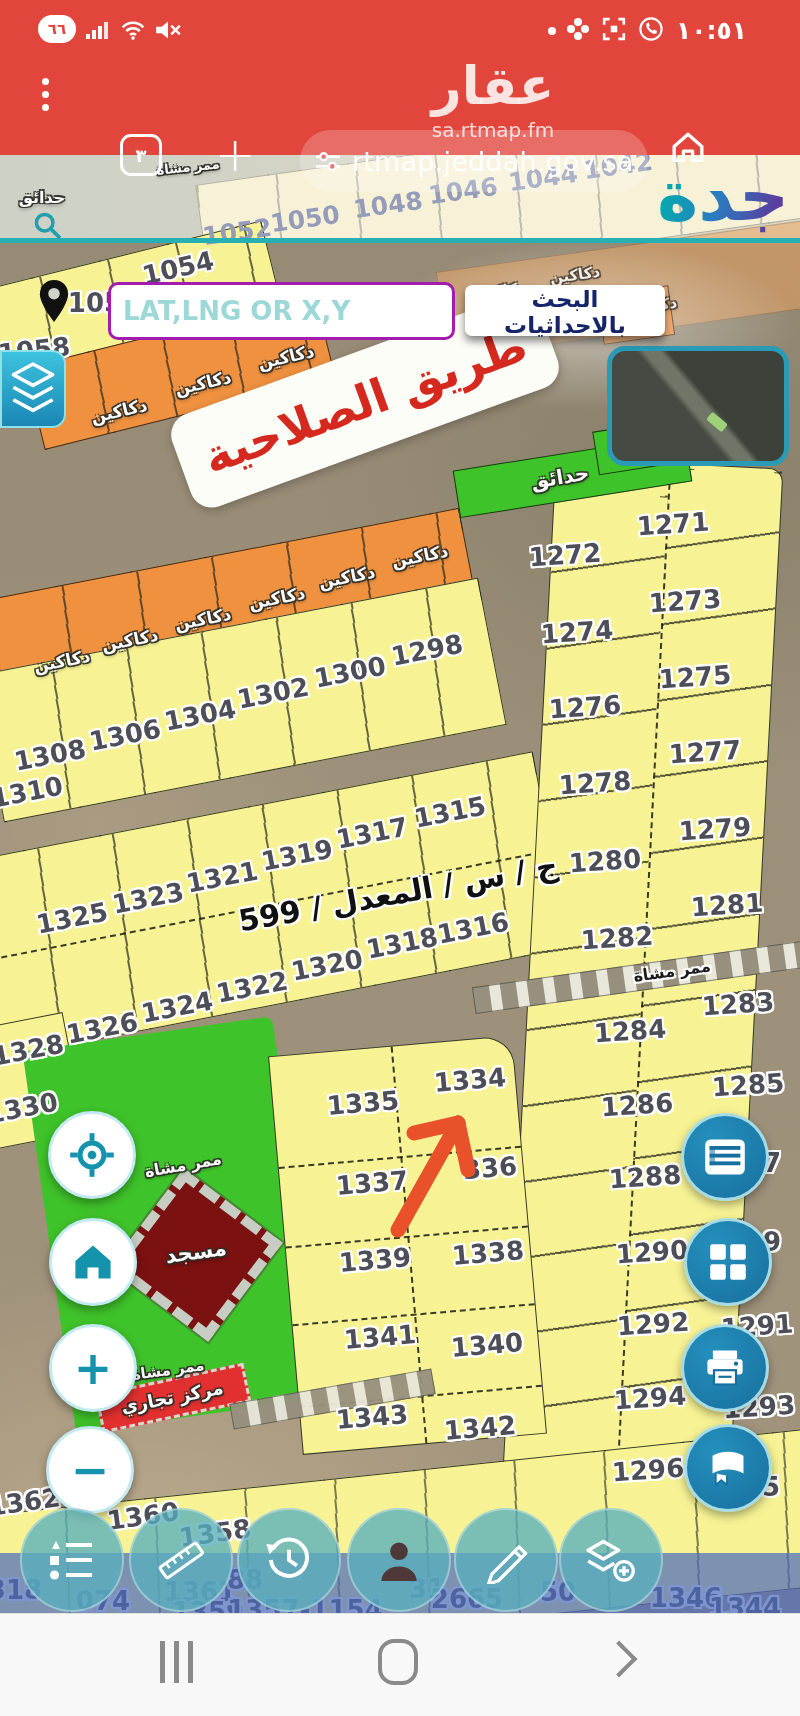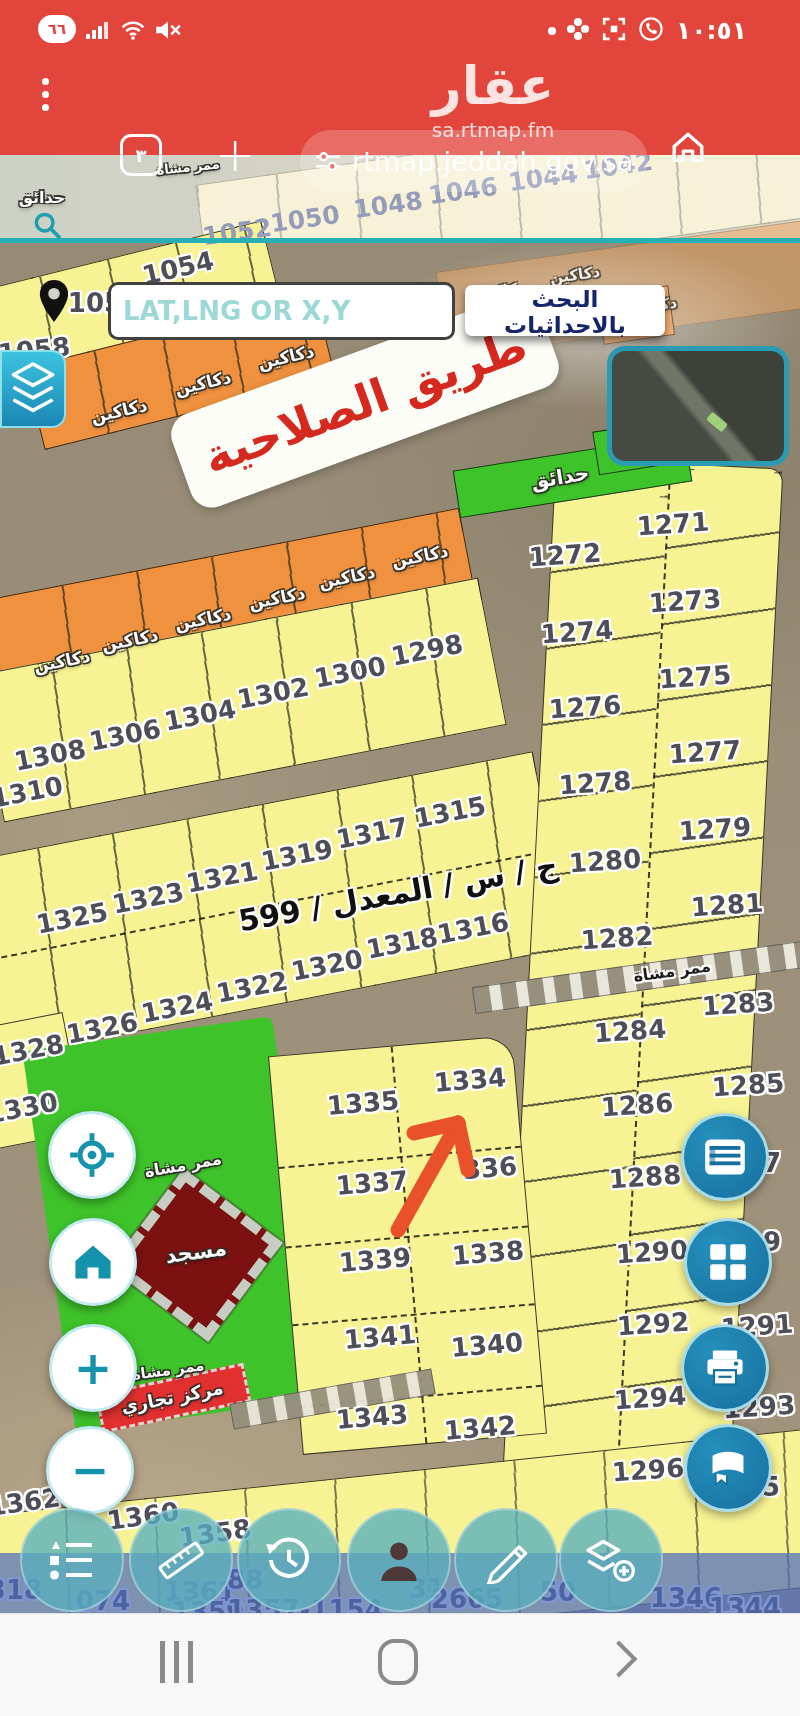--- a/index.html
+++ b/index.html
@@ -42,21 +42,21 @@
   #streetlabel{position:absolute;left:398px;top:893px;transform:translate(-50%,-50%) rotate(-10deg);font-size:30px;font-weight:bold;color:#101010;z-index:41;direction:rtl;white-space:nowrap;
     text-shadow:-2px -2px 0 #fff,2px -2px 0 #fff,-2px 2px 0 #fff,2px 2px 0 #fff;}
   #roadsign{left:170px;top:352px;width:390px;height:98px;background:#fdfdf8;border-radius:22px;transform:rotate(-20deg);z-index:44;display:flex;align-items:center;justify-content:center;box-shadow:0 3px 10px rgba(0,0,0,.25);}
   #roadsign span{color:#d5281e;font-size:46px;font-weight:bold;direction:rtl;}
   
   .roundbtn{position:absolute;border-radius:50%;display:flex;align-items:center;justify-content:center;z-index:50;}
   .whitebtn{width:88px;height:88px;background:#fff;border:3px solid #c3eaf0;box-shadow:0 4px 10px rgba(0,0,0,.35);}
   .bluebtn{width:88px;height:88px;background:radial-gradient(circle at 35% 30%,#2590bd,#176f9e);border:3px solid rgba(190,235,240,.85);box-shadow:0 4px 10px rgba(0,0,0,.35);}
   .toolbtn{width:104px;height:104px;background:rgba(88,174,188,.78);border:2px solid rgba(255,255,255,.35);z-index:60;}
   .pm{font-size:46px;font-weight:bold;color:#1693ac;line-height:1;}
-  #searchinput{position:absolute;left:108px;top:282px;width:347px;height:58px;border:3px solid #404040;border-radius:10px;background:#fff;font-size:26px;font-weight:bold;color:#222;padding:0 12px;z-index:50;outline:none;}
+  #searchinput{position:absolute;left:108px;top:282px;width:347px;height:58px;border:3px solid #a21caf;border-radius:10px;background:#fff;font-size:26px;font-weight:bold;color:#222;padding:0 12px;z-index:50;outline:none;}
   #searchinput::placeholder{color:#9cd8d6;}
   #searchbtn{position:absolute;left:465px;top:285px;width:200px;height:51px;background:#fff;border:none;border-radius:7px;box-shadow:0 5px 8px rgba(0,0,0,.5);color:#16246a;font-size:23px;font-weight:bold;z-index:50;direction:rtl;}
   #logo{position:absolute;left:648px;top:150px;width:150px;height:92px;z-index:50;display:flex;align-items:center;justify-content:center;}
   #logo span{font-size:70px;font-weight:bold;background:linear-gradient(105deg,#00b1ad 5%,#2b7bc0 48%,#5a3f9f 85%);-webkit-background-clip:text;background-clip:text;color:transparent;}
   @supports not ((-webkit-background-clip:text) or (background-clip:text)){#logo span{color:#2b7bc0;background:none;}}
   #satellite{left:607px;top:346px;width:182px;height:120px;border:5px solid #2a9ab5;border-radius:18px;z-index:45;overflow:hidden;
     background:linear-gradient(50deg,#454b42 44%,#6f7567 47% 53%,#3c423a 56%),repeating-linear-gradient(45deg,rgba(160,165,150,.22) 0 9px,transparent 9px 22px),#40463c;}
   #satcar{left:55%;top:60%;width:20px;height:10px;background:#9fd07a;transform:rotate(40deg);border-radius:2px;}
   #bluestrip{left:0;top:1553px;width:800px;height:60px;background:rgba(77,108,188,.72);z-index:55;}
   #navbar{left:0;top:1613px;width:800px;height:103px;background:#f8f8f8;border-top:1px solid #e2e2e2;z-index:70;}
@@ -297,20 +297,23 @@
     </svg>
 
   <div class="abs" id="roadsign">
       <span>طريق الصلاحية</span>
     </div>
 
   <div class="abs" id="satellite">
       <div class="abs" id="satcar"></div>
     </div>
 
+  <div class="abs" id="logo">
+      <span>جدة</span>
+    </div>
 
   <svg class="abs" style="left:36px;top:278px;z-index:50;" width="36" height="46" viewBox="0 0 34 44">
       <path d="M17 2C9 2 3.5 8 3.5 15.5 3.5 25 17 42 17 42s13.5-17 13.5-26.5C30.5 8 25 2 17 2z" fill="#111"></path>
       <circle cx="17" cy="15" r="5.5" fill="#cfd3c8"></circle>
     </svg>
   <input id="searchinput" placeholder="LAT,LNG OR X,Y" style="">
   <button id="searchbtn">البحث بالاحداثيات</button>
 
   <div class="abs" style="left:0;top:350px;width:66px;height:78px;background:linear-gradient(#3cc3de,#1b86b5);border:2px solid #8fe0ea;border-radius:0 14px 14px 0;z-index:50;display:flex;align-items:center;justify-content:center;">
     <svg width="50" height="60" viewBox="0 0 56 64">

